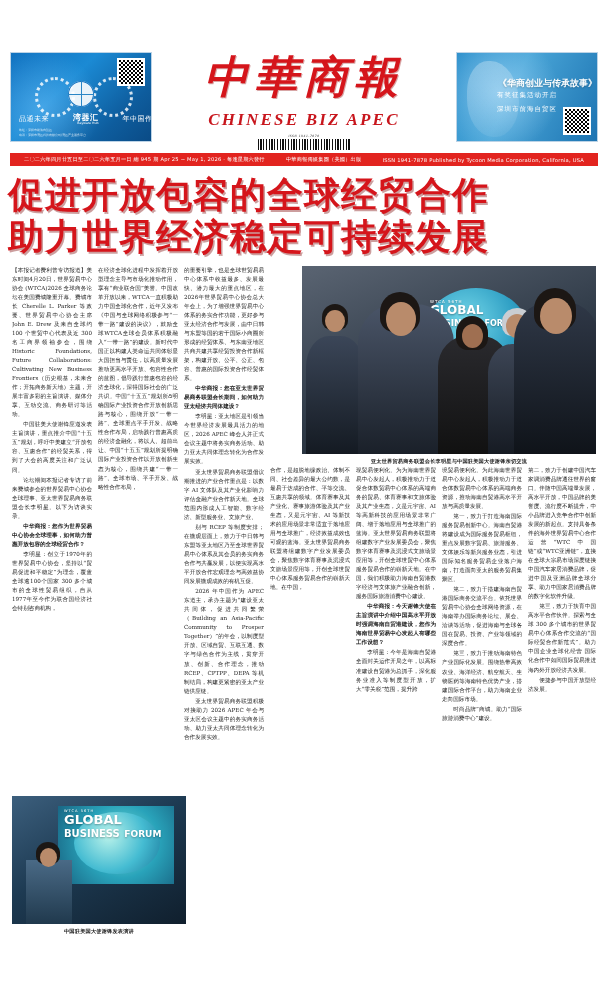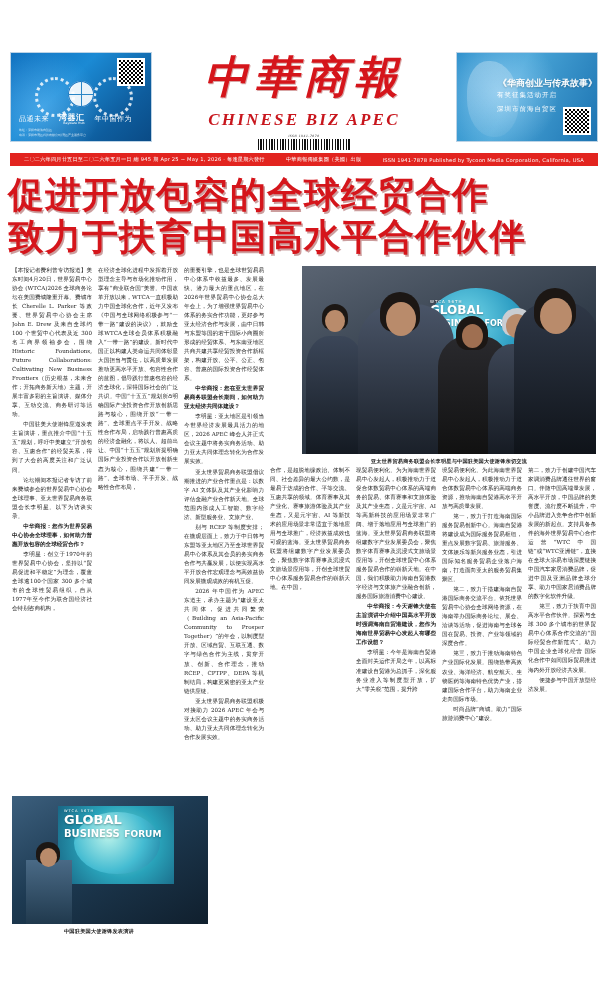--- a/index.html
+++ b/index.html
@@ -81,21 +81,21 @@
   .ad-left .slogan {
     position: absolute;
     left: 8px; bottom: 16px;
     right: 8px;
     color: #fff;
     font-size: 7px;
     letter-spacing: 0.5px;
     font-family: "DejaVu Sans", "Liberation Sans", sans-serif;
     display: flex;
     align-items: center;
-    gap: 10px;
+    gap: 24px;
     white-space: nowrap;
   }
   .ad-left .slogan .mid {
     font-weight: bold;
     font-size: 8px;
     line-height: 1;
     text-align: right;
   }
   .ad-left .slogan .mid small {
     display: block;
@@ -323,21 +323,21 @@
     background: #b98b6b;
   }
   .p-hair {
     position: absolute;
     border-radius: 50% 50% 35% 35%;
     background: #1c1714;
   }
 
   
   .photo2 {
-    left: 0; top: 530px; width: 196px; height: 128px;
+    left: 0; top: 530px; width: 174px; height: 128px;
     background: linear-gradient(150deg, #3c5f7d 0%, #1d3a52 45%, #101f2d 100%);
   }
   .photo2 .screen {
     position: absolute; left: 46px; top: 10px; width: 116px; height: 78px;
     background: radial-gradient(circle at 55% 45%, #7fe0d6 0%, #29a3ba 48%, #17607f 100%);
   }
   .photo2 .glb {
     position: absolute; left: 62px; top: 16px; width: 86px; height: 62px;
     border-radius: 50%;
     background: radial-gradient(circle at 40% 38%, #b9f2ea 0%, #45bcd2 55%, #1c7a9c 100%);
@@ -401,21 +401,21 @@
   </div>
 
   <div class="datebar">
     <div class="dseg">二〇二六年四月廿五日至二〇二六年五月一日  總 945 期  Apr 25 ~ May 1, 2026 · 每逢星期六發行</div>
     <div class="dseg">中華商報傳媒集團（美國）出版</div>
     <div class="dseg">ISSN 1941-7878 Published by Tycoon Media Corporation, California, USA</div>
   </div>
 
   <div class="headline">
     <div class="hl-line">促进开放包容的全球经贸合作</div>
-    <div class="hl-line">致力于扶育中国高水平合作伙伴</div>
+    <div class="hl-line">助力世界经济稳定可持续发展</div>
   </div>
 
   <div class="body-area">
 
     <div class="photo photo1">
       <div class="banner"></div>
       <div class="bannertxt">
         <small>WTCA 56TH</small>
         <span class="l1">GLOBAL</span>
         <span class="l2">BUSINESS</span>

